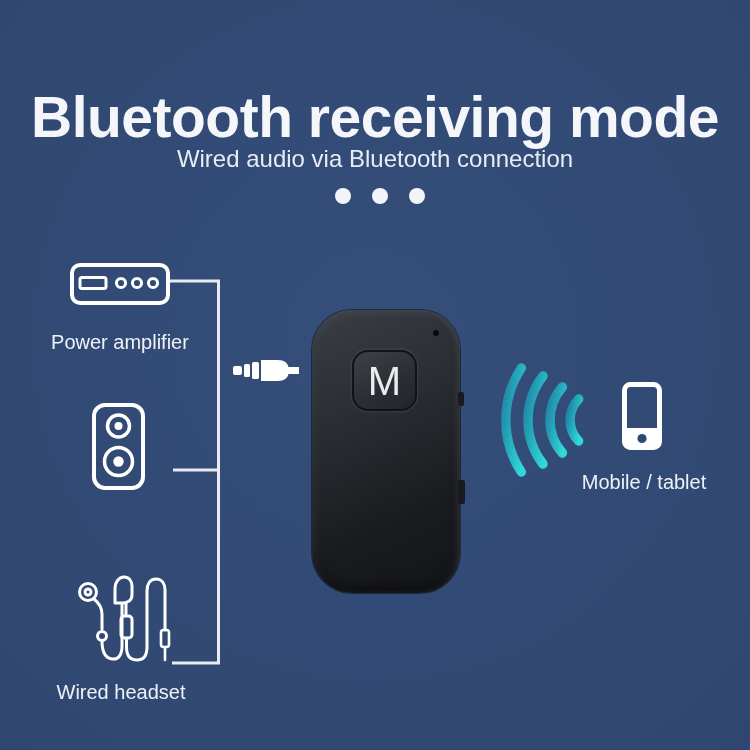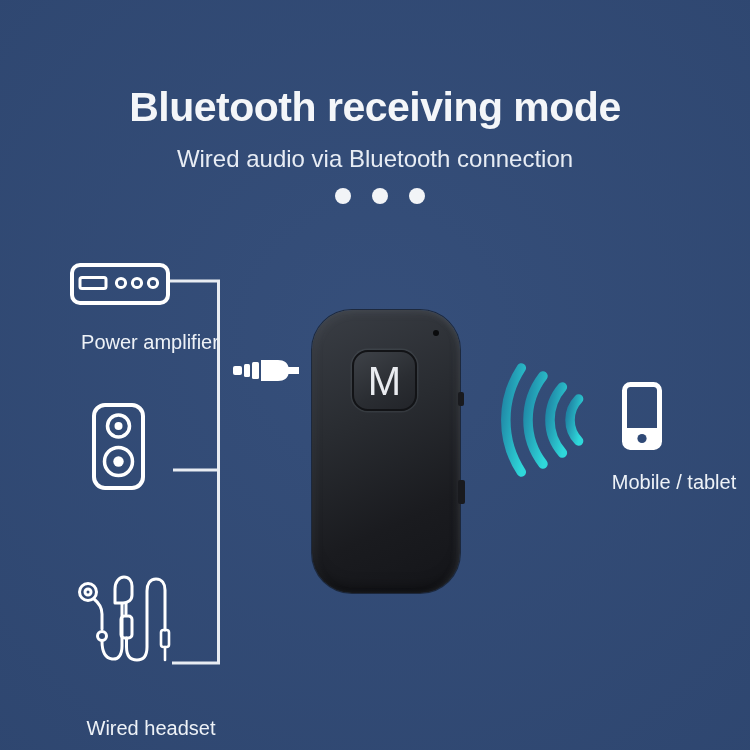--- a/index.html
+++ b/index.html
@@ -6,35 +6,35 @@
   .canvas{
     position:relative;width:750px;height:750px;overflow:hidden;
     background:
       radial-gradient(120% 120% at 50% 45%, rgba(255,255,255,0.03), rgba(0,0,0,0.10)),
       #2f4976;
     font-family:"Liberation Sans","DejaVu Sans",sans-serif;
   }
   .abs{position:absolute;}
   .title{
     left:0;top:84px;width:750px;text-align:center;
-    font-size:41px;font-weight:bold;letter-spacing:-0.5px;
+    font-size:57px;font-weight:bold;letter-spacing:-0.5px;
     color:#f4f6f9;
   }
   .subtitle{
     left:0;top:145px;width:750px;text-align:center;
     font-size:24px;font-weight:400;color:#e7ecf4;
   }
   .dots{left:335px;top:188px;display:flex;gap:21px;}
   .dot{width:16px;height:16px;border-radius:50%;background:#f2f4f7;}
   .label{
-    font-size:20px;color:#eef2f7;text-align:center;white-space:nowrap;margin-left:30px;
+    font-size:20px;color:#eef2f7;text-align:center;white-space:nowrap;
   }
   .lbl-amp{left:0;top:331px;width:240px;}
   .lbl-spk{left:2px;top:506px;width:240px;}
-  .lbl-hd {left:1px;top:717px;width:240px;}
+  .lbl-hd {left:1px;top:681px;width:240px;}
   .lbl-mob{left:524px;top:471px;width:240px;}
   .overlay{left:0;top:0;width:750px;height:750px;}
   
   .device{
     left:312px;top:310px;width:148px;height:283px;border-radius:40px;
     background:linear-gradient(155deg,#3a3e45 0%,#292c31 38%,#1a1b1f 72%,#141519 100%);
     box-shadow:
       inset -4px 0 7px -2px rgba(130,140,150,0.22),
       inset 3px 3px 9px rgba(160,170,180,0.10),
       inset 0 -10px 16px -8px rgba(0,0,0,0.65),

